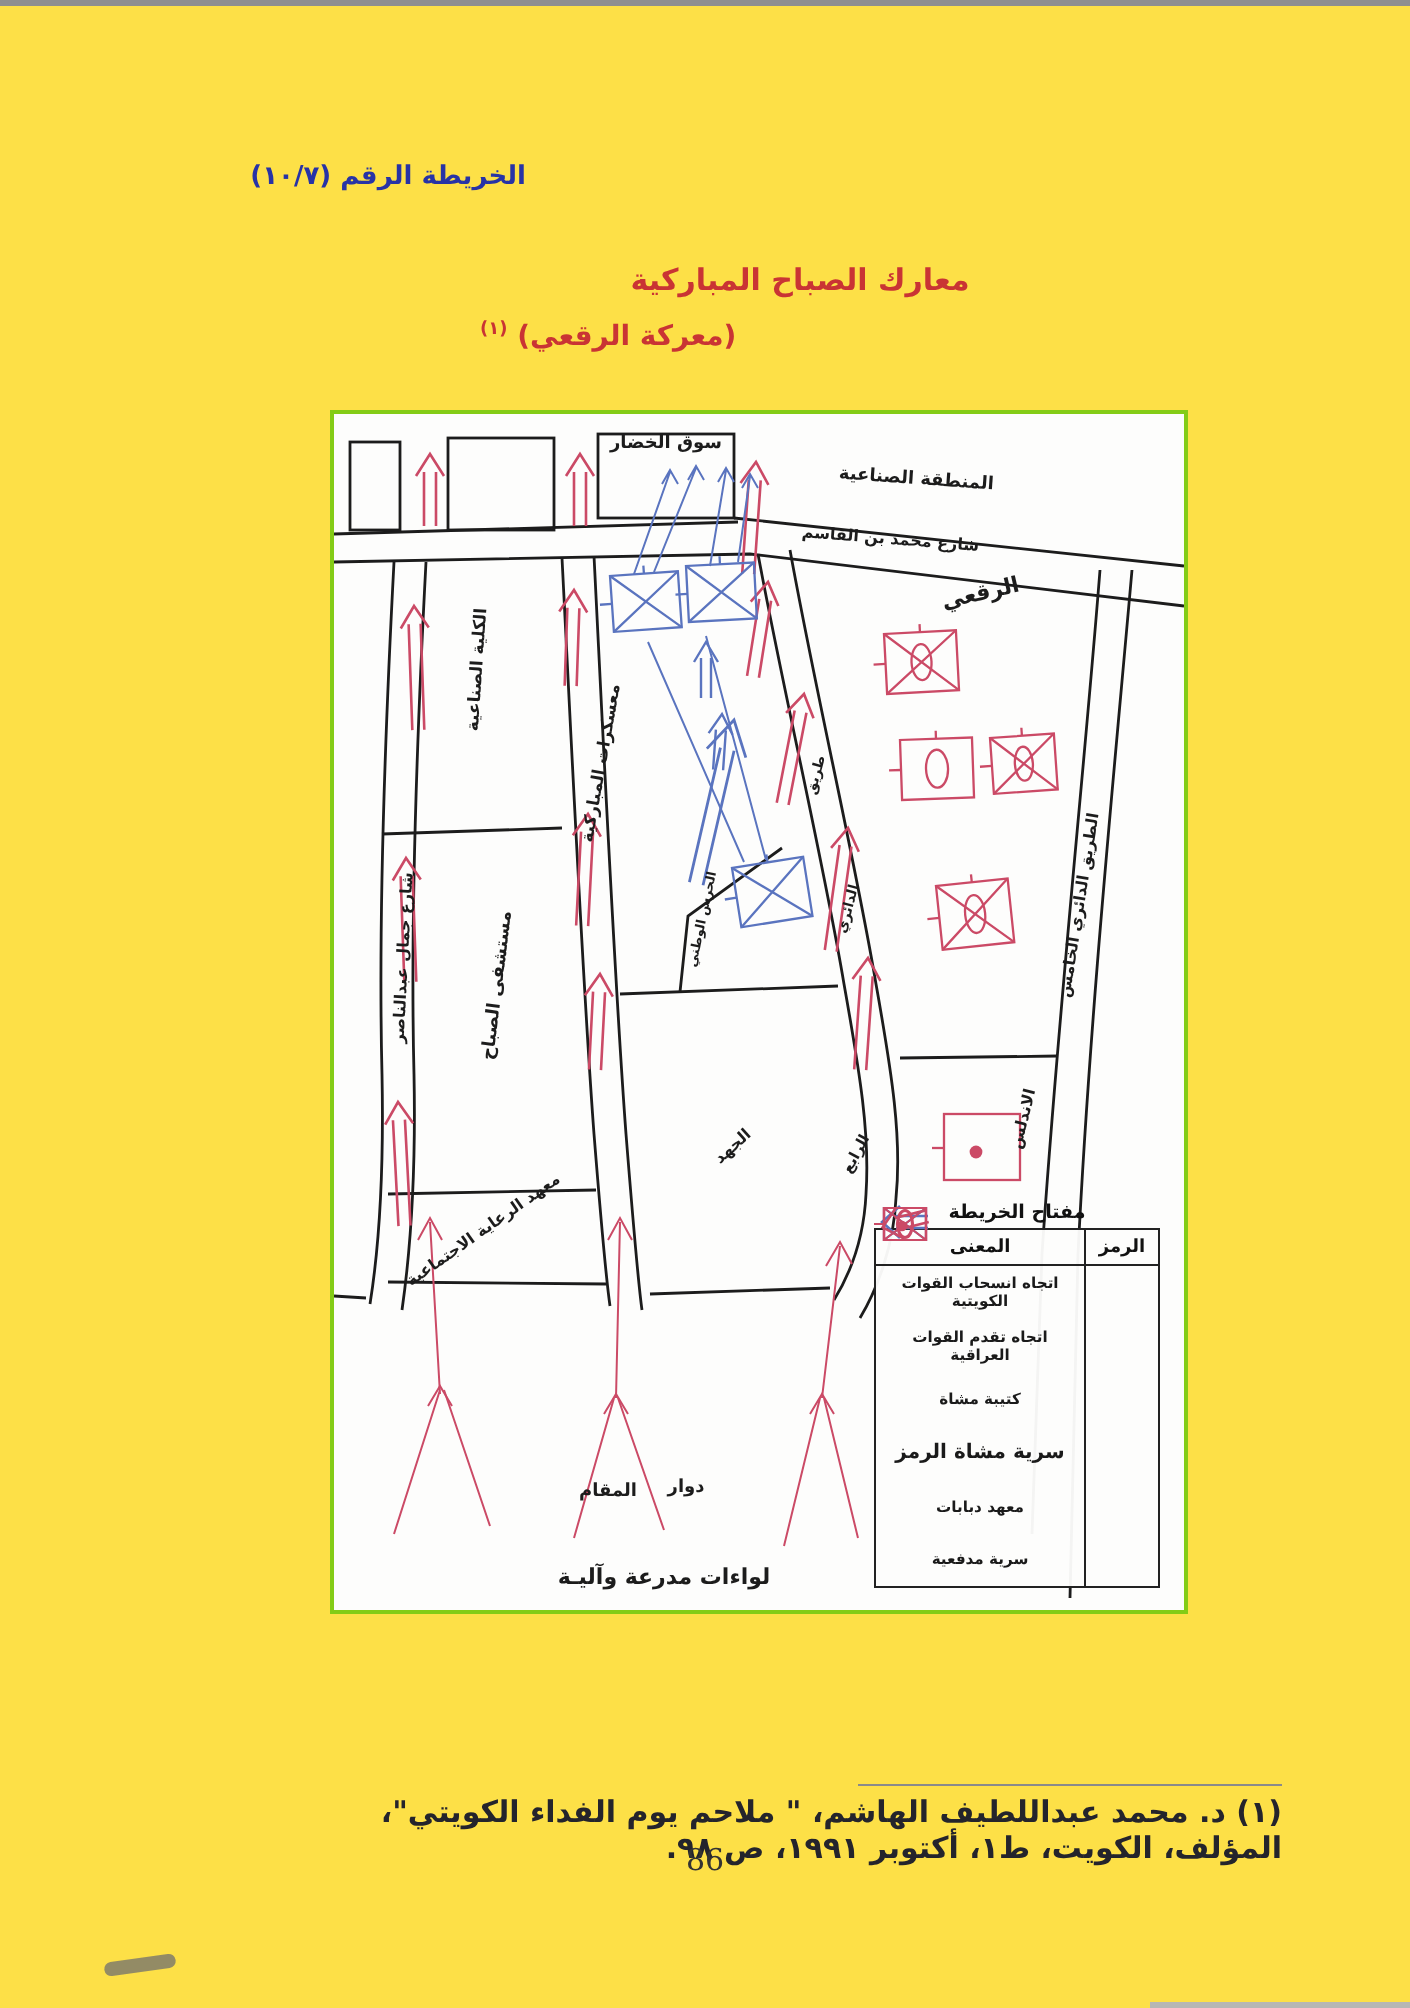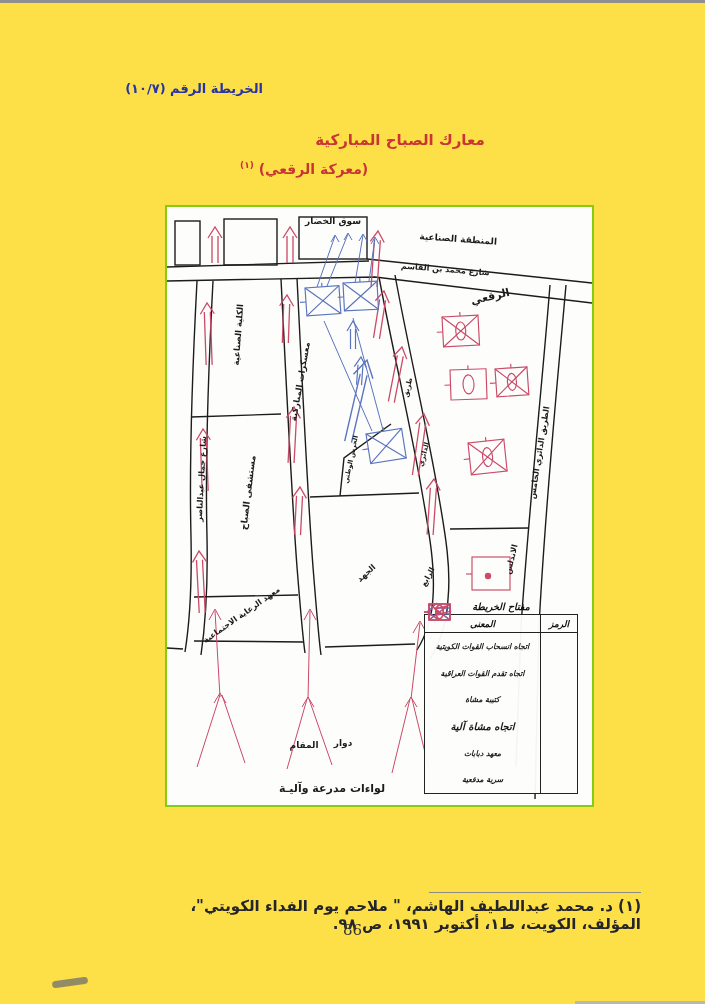--- a/index.html
+++ b/index.html
@@ -23,21 +23,21 @@
   .map svg{position:absolute;left:0;top:0;}
 
   .roadln{fill:none;stroke:#1c1c1c;stroke-width:1.4;}
   .rk{stroke:var(--c-red);}
   .bk{stroke:var(--c-blue);}
   .thin{stroke-width:1;fill:none;}
   .usym{fill:none;stroke-width:1.15;}
   .dotfill{fill:var(--c-red);stroke:none;}
   text.maplbl{fill:#1c1c1c;font-weight:bold;font-family:"DejaVu Sans",sans-serif;}
 
-  .legend{position:absolute;left:257px;top:394px;width:154px;font-style:italic;}
+  .legend{position:absolute;left:270px;top:394px;width:143px;}
   .legend-title{text-align:center;font-size:9.5px;font-weight:bold;color:#111;direction:rtl;}
   .legend-box{margin-top:2px;border:1.5px solid #222;height:178px;display:flex;
               flex-direction:column;direction:rtl;background:rgba(253,253,252,.96);}
   .legend-head{display:flex;border-bottom:1.3px solid #222;height:17px;font-size:9px;
                font-weight:bold;color:#111;}
   .legend-head .col-sym{width:36px;border-left:1.3px solid #222;display:flex;
                align-items:center;justify-content:center;}
   .legend-head .col-mean{flex:1;display:flex;align-items:center;justify-content:center;}
   .legend-row{flex:1;display:flex;}
   .legend-row .sym{width:36px;border-left:1.3px solid #222;display:flex;
@@ -241,21 +241,21 @@
           </div>
           <div class="meaning">كتيبة مشاة</div>
         </div>
         <div class="legend-row big">
           <div class="sym">
             <svg width="30" height="22">
                 <path class="rk" fill="none" stroke-width="1.1" d="M5,3 h21 v16 h-21 z M5,3 L26,19 M26,3 L5,19 M0,11 L5,11"></path>
                 <ellipse class="rk" fill="none" stroke-width="1.1" cx="15.5" cy="11" rx="3.5" ry="6.5"></ellipse>
               </svg>
           </div>
-          <div class="meaning">اتجاه مشاة آلية</div>
+          <div class="meaning">سرية مشاة الرمز</div>
         </div>
         <div class="legend-row">
           <div class="sym">
             <svg width="30" height="22">
                 <path class="rk" fill="none" stroke-width="1.1" d="M5,3 h21 v16 h-21 z M0,11 L5,11"></path>
                 <ellipse class="rk" fill="none" stroke-width="1.1" cx="15.5" cy="11" rx="4" ry="7"></ellipse>
               </svg>
           </div>
           <div class="meaning">معهد دبابات</div>
         </div>

